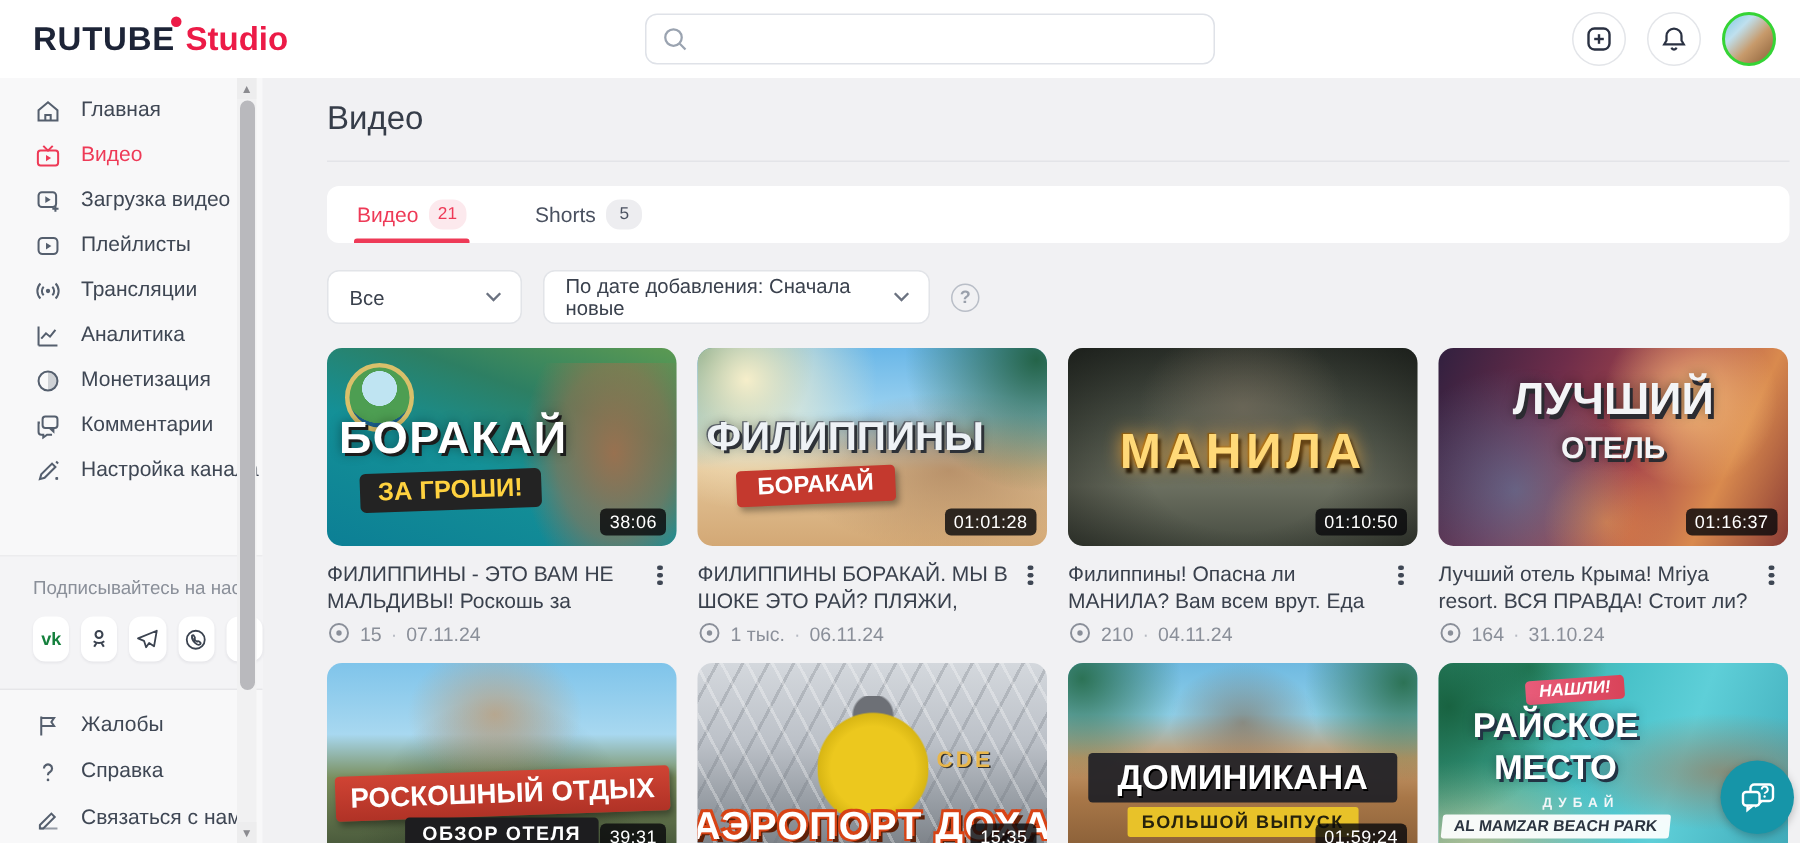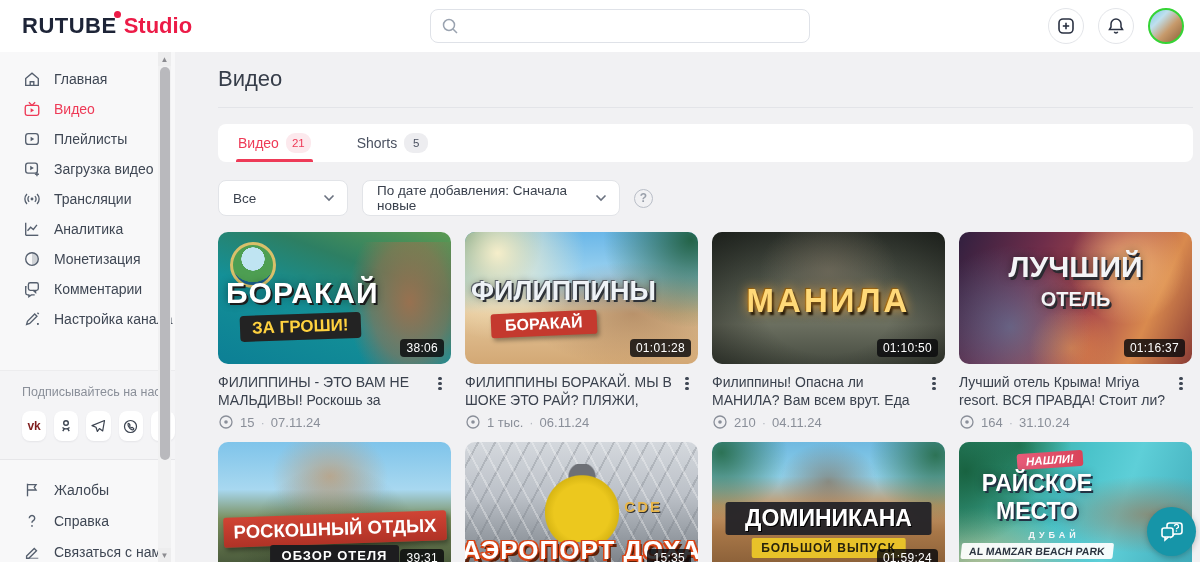--- a/index.html
+++ b/index.html
@@ -16,27 +16,27 @@
   .searchwrap { width:380px; height:34px; margin-left:10px; border:1px solid #dfe2e8; border-radius:8px; background:#fff; display:flex; align-items:center; padding:0 10px; }
   .searchwrap svg { flex:0 0 auto; }
   .searchwrap input { border:0; outline:0; flex:1; height:100%; font-size:14px; margin-left:8px; background:transparent; color:#3a414d; }
   .top-actions { margin-left:auto; display:flex; align-items:center; gap:14px; padding-right:16px; }
   .round-btn { width:36px; height:36px; border-radius:50%; border:1px solid #e3e5e9; background:#fff; display:flex; align-items:center; justify-content:center; cursor:pointer; }
   .avatar { width:36px; height:36px; border-radius:50%; border:2px solid #35d435; background:linear-gradient(135deg,#7ec8e3 0%,#bfe0ee 30%,#c79a6b 60%,#8a5f38 100%); }
 
   
   .sidebar { position:absolute; top:52px; left:0; bottom:0; width:175px; background:#f8f8f9; }
   .nav { padding:12px 0 8px 0; }
-  .nav-item { display:flex; align-items:center; gap:13px; height:30px; padding-left:22px; font-size:14px; color:#3f4754; cursor:pointer; }
+  .nav-item { display:flex; align-items:flex-start; gap:13px; height:30px; padding-left:22px; font-size:14px; color:#3f4754; cursor:pointer; }
   .nav-item .ic { width:19px; height:19px; display:flex; align-items:center; justify-content:center; color:#555f6e; }
   .nav-item.active, .nav-item.active .ic { color:#ee3a57; }
   .subscribe { margin-top:28px; padding:14px 0 18px 22px; border-top:1px solid #ececee; background:#f4f4f6; }
   .subscribe-title { font-size:12.5px; color:#8a8f99; margin-bottom:12px; }
   .socials { display:flex; gap:8px; }
-  .soc { width:30px; height:30px; border-radius:8px; background:#fff; box-shadow:0 1px 2px rgba(30,35,50,.07); display:flex; align-items:center; justify-content:center; color:#7f1d1d; font-size:12px; font-weight:700; cursor:pointer; }
+  .soc { width:30px; height:30px; border-radius:8px; background:#fff; box-shadow:0 1px 2px rgba(30,35,50,.07); display:flex; align-items:center; justify-content:center; color:#15803d; font-size:12px; font-weight:700; cursor:pointer; }
   .side-footer { border-top:1px solid #e6e6e9; padding-top:14px; margin-top:0; }
   .side-footer .nav-item { height:31px; }
 
   
   .sb-scroll { position:absolute; top:0; right:4px; bottom:0; width:13px; background:#f1f1f2; }
   .sb-arrow { position:absolute; left:0; width:13px; height:14px; display:flex; align-items:center; justify-content:center; color:#8b8b90; font-size:8px; background:#ededee; cursor:pointer; }
   .sb-arrow.up { top:0; } .sb-arrow.down { bottom:0; }
   .sb-thumb { position:absolute; left:1.5px; top:15px; width:10px; height:77%; background:#b9b9bd; border-radius:5px; cursor:grab; }
 
   
@@ -167,36 +167,36 @@
               <rect x="2.5" y="6" width="15" height="11" rx="2"></rect>
               <path d="M6.5 2.5 10 6l3.5-3.5"></path>
               <path d="M8.5 9.2v4.6l3.8-2.3z" fill="currentColor" stroke="none"></path>
             </svg>
           </span>
         <span>Видео</span>
       </div>
       <div class="nav-item">
         <span class="ic">
             <svg width="18" height="18" viewBox="0 0 20 20" fill="none" stroke="currentColor" stroke-width="1.5">
-              <rect x="3" y="4" width="14" height="12" rx="3"></rect>
-              <path d="M8.5 7.5v5l4-2.5z" fill="currentColor" stroke="none"></path>
-            </svg>
-          </span>
-        <span>Плейлисты</span>
-      </div>
-      <div class="nav-item">
-        <span class="ic">
-            <svg width="18" height="18" viewBox="0 0 20 20" fill="none" stroke="currentColor" stroke-width="1.5">
               <rect x="3" y="3.5" width="13" height="11" rx="2.5"></rect>
               <path d="M8 6.5v5l4-2.5z" fill="currentColor" stroke="none"></path>
               <line x1="15.5" y1="13.5" x2="15.5" y2="18"></line>
               <line x1="13.2" y1="15.8" x2="17.8" y2="15.8"></line>
             </svg>
           </span>
         <span>Загрузка видео</span>
+      </div>
+      <div class="nav-item">
+        <span class="ic">
+            <svg width="18" height="18" viewBox="0 0 20 20" fill="none" stroke="currentColor" stroke-width="1.5">
+              <rect x="3" y="4" width="14" height="12" rx="3"></rect>
+              <path d="M8.5 7.5v5l4-2.5z" fill="currentColor" stroke="none"></path>
+            </svg>
+          </span>
+        <span>Плейлисты</span>
       </div>
       <div class="nav-item">
         <span class="ic">
             <svg width="18" height="18" viewBox="0 0 20 20" fill="none" stroke="currentColor" stroke-width="1.5">
               <circle cx="10" cy="10" r="1.6" fill="currentColor" stroke="none"></circle>
               <path d="M6.8 13.2a4.5 4.5 0 0 1 0-6.4M13.2 6.8a4.5 4.5 0 0 1 0 6.4"></path>
               <path d="M4.4 15.6a8 8 0 0 1 0-11.2M15.6 4.4a8 8 0 0 1 0 11.2"></path>
             </svg>
           </span>
         <span>Трансляции</span>

